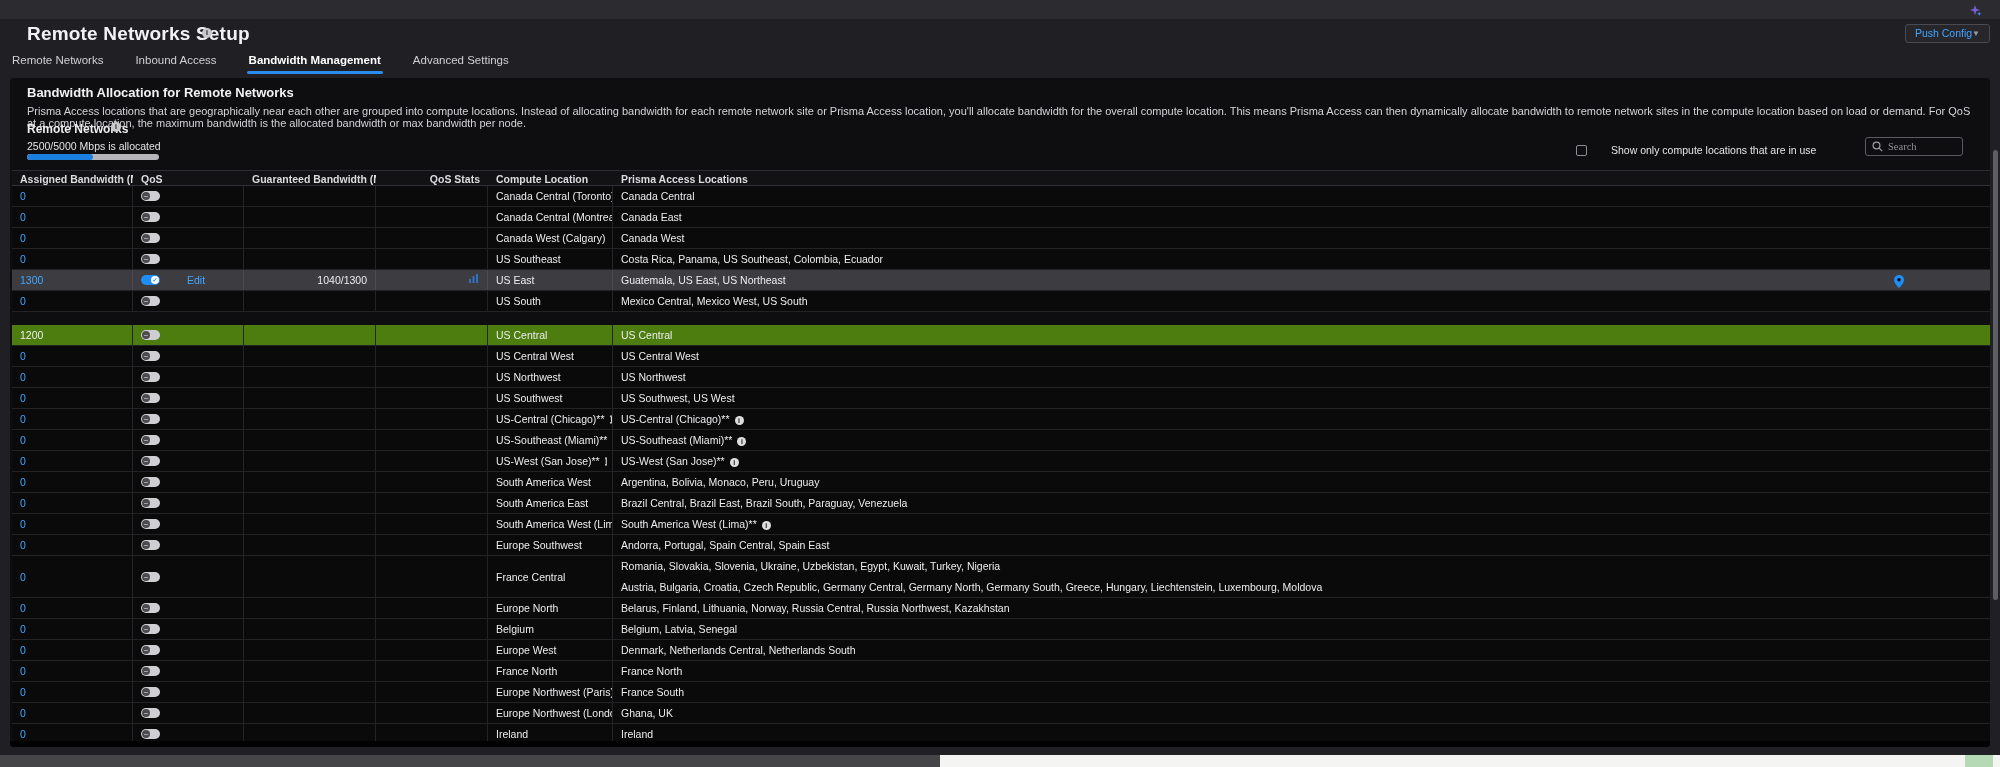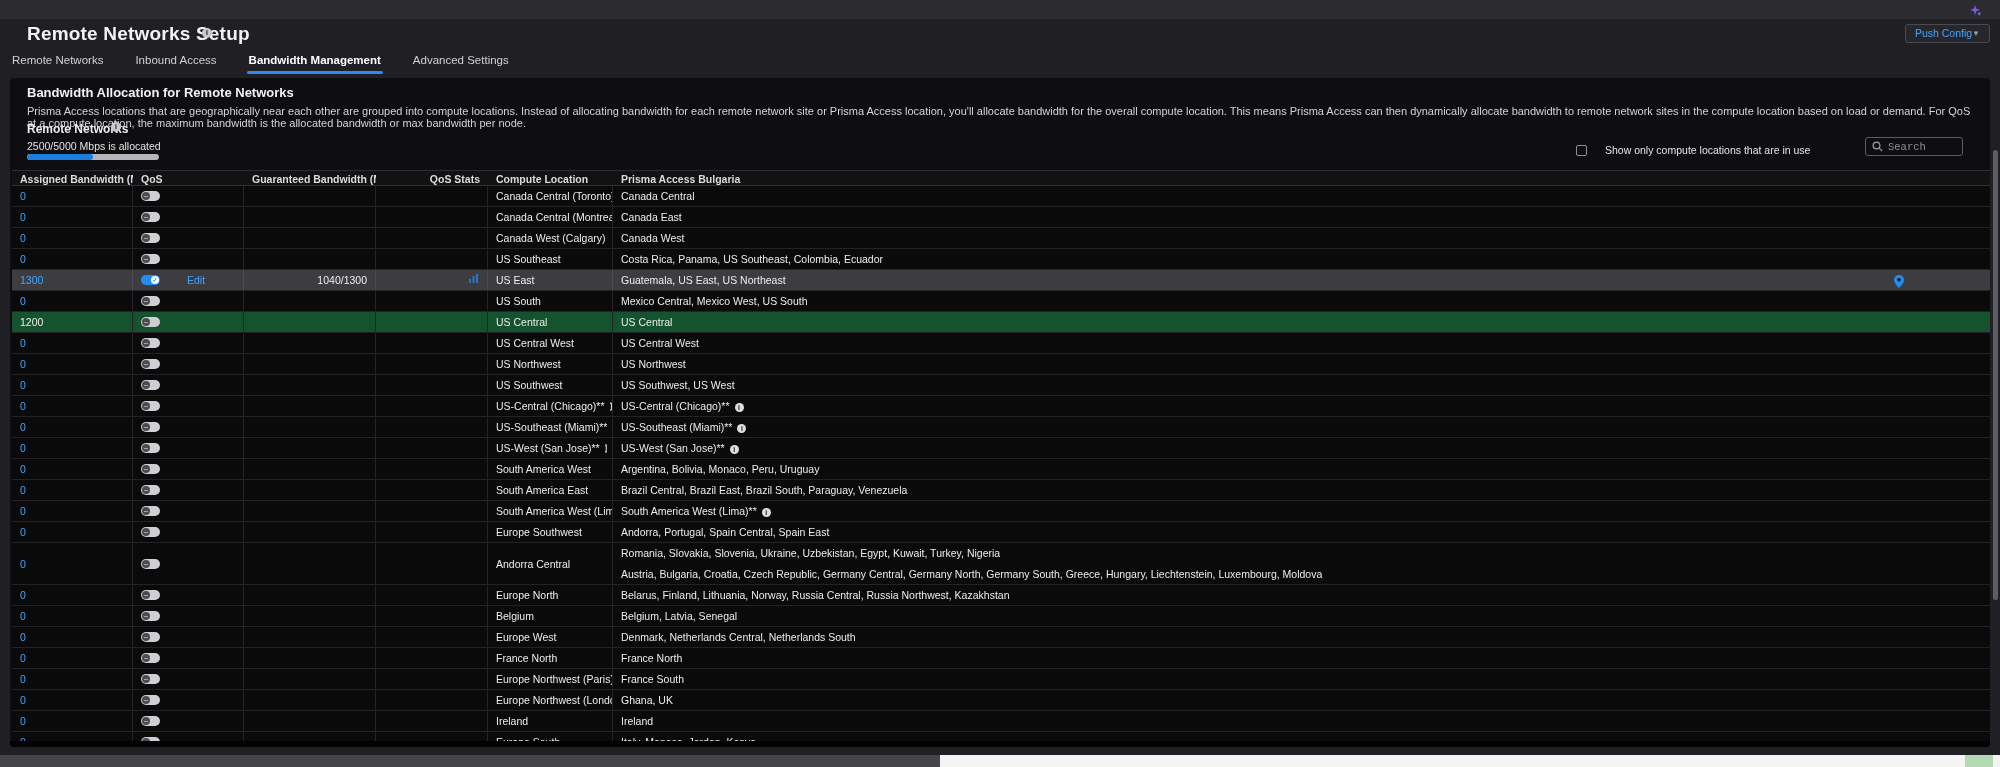--- a/index.html
+++ b/index.html
@@ -29,36 +29,36 @@
   
   .panel { position:absolute; top:78px; left:10px; width:1980px; height:669px; background:#0e0e10; border-radius:4px; overflow:hidden; }
   .panel-heading { position:absolute; top:7px; left:17px; font-size:13px; font-weight:700; color:#f2f2f4; }
   .panel-desc { position:absolute; top:27px; left:17px; width:1950px; font-size:11px; color:#d4d4d8; }
   .rn-label { position:absolute; top:44px; left:17px; font-size:12px; font-weight:700; color:#ededf0; }
   .rn-info { position:absolute; top:44px; left:96px; }
   .alloc-text { position:absolute; top:62px; left:17px; font-size:10.5px; color:#e2e2e5; }
   .progress { position:absolute; top:76px; left:17px; width:132px; height:6px; background:#b4b4ba; border-radius:3px; overflow:hidden; }
   .progress-fill { height:100%; background:#1b7fe0; border-radius:3px; }
 
-  .filter-check { position:absolute; top:66px; left:1566px; display:flex; align-items:center; gap:18px; cursor:pointer; }
+  .filter-check { position:absolute; top:66px; left:1566px; display:flex; align-items:center; gap:24px; cursor:pointer; }
   .checkbox { width:11px; height:11px; border:1px solid #8d8d93; border-radius:2px; background:transparent; flex:0 0 auto; }
   .filter-label { font-size:10.5px; color:#e4e4e7; white-space:nowrap; }
   .search-box { position:absolute; top:59px; left:1855px; width:98px; height:19px; border:1px solid #5b5b62; border-radius:3px;
                 display:flex; align-items:center; padding:0 6px; gap:5px; background:transparent; }
-  .search-box input { border:none; outline:none; background:transparent; width:100%; font-size:10.5px; color:#e6e6e9; font-family:Liberation Mono, monospace; }
+  .search-box input { border:none; outline:none; background:transparent; width:100%; font-size:10.5px; color:#e6e6e9; font-family:Liberation Serif, serif; }
   .search-box input::placeholder { color:#8f8f96; }
 
   
   .table { position:absolute; top:92px; left:2px; width:1978px; }
   .thead { display:flex; height:16px; line-height:16px; background:#121215; border-top:1px solid #2e2e32; border-bottom:1px solid #323236; }
   .th { font-size:10.5px; font-weight:700; color:#dcdcdf; padding:0 8px; white-space:nowrap; overflow:hidden; }
   .tr { display:flex; height:21px; background:#0a0a0b; border-bottom:1px solid #232327; position:relative; }
   .tr.double { height:42px; }
   .tr.hl { background:#3d3d41; }
-  .tr.shade { background:#14532d; }
+  .tr.shade { background:#4d7c0f;margin-top:13px; }
   .td { font-size:10.5px; color:#ededef; padding:0 8px; line-height:20px; white-space:nowrap; overflow:hidden; border-right:1px solid #242428; display:flex; align-items:center; }
   .tr.hl .td { border-right-color:#4a4a4f;align-items:center; }
   .c1 { width:121px; } .c2 { width:111px; } .c3 { width:132px; justify-content:flex-end; }
   .c4 { width:112px; justify-content:flex-end; } .c5 { width:125px; } .c6 { flex:1; border-right:none; }
   .th.c3, .th.c4 { text-align:right; display:block; }
   .td.c6 { display:block; line-height:21px; }
   .blue-link { color:#42a4ff; cursor:pointer; text-decoration:none; }
   .plain-val { color:#ededef; }
 
   .toggle { width:19px; height:10px; border-radius:5px; background:#cfcfd3; position:relative; flex:0 0 auto; cursor:pointer; }
@@ -143,21 +143,21 @@
       <input type="text" placeholder="Search" style="">
     </div>
 
     <div class="table">
       <div class="thead" id="thead">
           <div class="th c1">Assigned Bandwidth (Mbps)</div>
           <div class="th c2">QoS</div>
           <div class="th c3">Guaranteed Bandwidth (Mb...</div>
           <div class="th c4">QoS Stats</div>
           <div class="th c5">Compute Location</div>
-          <div class="th c6">Prisma Access Bulgaria</div>
+          <div class="th c6">Prisma Access Locations</div>
         </div>
       <div id="tbody">
           <div class="tr">
             <div class="td c1">
               <span class="blue-link">0</span>
             </div>
             <div class="td c2">
               <div class="toggle">
                 <div class="knob"></div>
               </div>
@@ -514,21 +514,21 @@
             <div class="td c2">
               <div class="toggle">
                 <div class="knob"></div>
               </div>
             </div>
             <div class="td c3">
               <span></span>
             </div>
             <div class="td c4"></div>
             <div class="td c5">
-              <span>Andorra Central</span>
+              <span>France Central</span>
             </div>
             <div class="td c6">
               <div>Romania, Slovakia, Slovenia, Ukraine, Uzbekistan, Egypt, Kuwait, Turkey, Nigeria</div>
               <div><span>Austria, Bulgaria, Croatia, Czech Republic, Germany Central, Germany North, Germany South, Greece, Hungary, Liechtenstein, Luxembourg, Moldova</span></div>
             </div>
           </div>
           <div class="tr">
             <div class="td c1">
               <span class="blue-link">0</span>
             </div>

